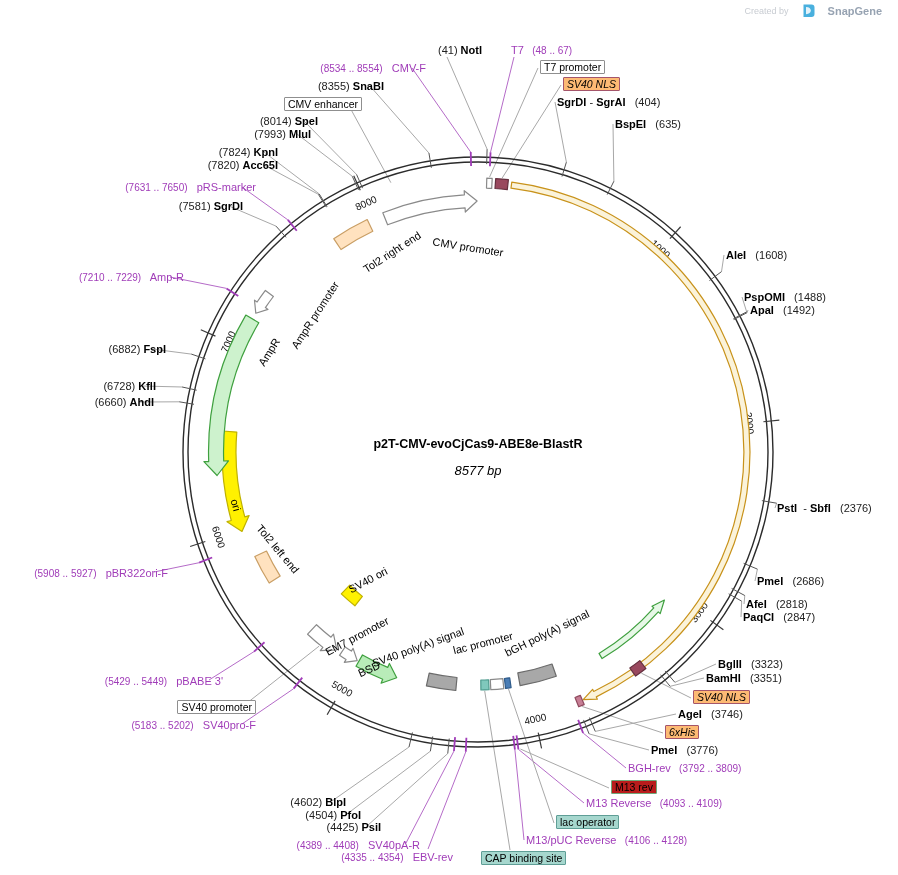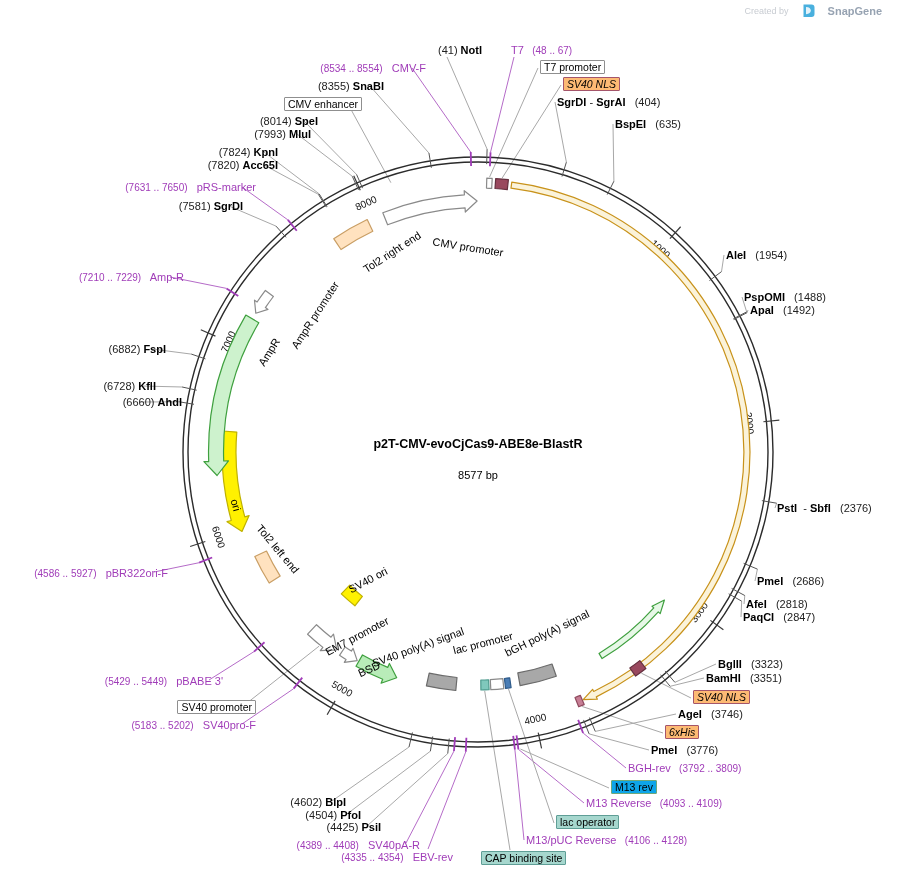--- a/index.html
+++ b/index.html
@@ -10,25 +10,25 @@
   .map-label{position:absolute;white-space:pre;font-size:11px;line-height:13px;color:#111;pointer-events:auto;}
   .map-label .enz{font-weight:700;color:#000;}
   .map-label .pos{color:#222;}
   .map-label .primer{color:#A03CB8;}
   .map-label .range{color:#A03CB8;font-size:10px;}
   .map-label .plain{color:#000;}
   .box-plain,.box-pink,.box-teal,.box-green{font-size:10.5px;line-height:12px;padding:0 3px;
     border:1px solid #8f8f8f;background:#fff;border-radius:1px;}
   .box-pink{background:#fdba74;border-color:#A4556B;font-style:italic;}
   .box-teal{background:#A6D7CE;border-color:#5F9E96;}
-  .box-green{background:#0ea5e9;border-color:#6FA87A;}
+  .box-green{background:#b91c1c;border-color:#6FA87A;}
   .feat-label{position:absolute;font-size:11px;color:#000;white-space:pre;pointer-events:auto;}
   #center{position:absolute;left:478px;top:437px;transform:translateX(-50%);text-align:center;}
   #ptitle{font-size:12.5px;font-weight:700;color:#000;white-space:nowrap;}
-  #psize{font-size:11px;color:#000;margin-top:18px;}
+  #psize{font-size:13px;color:#000;margin-top:12px;font-style:italic;}
   #watermark{position:absolute;top:4px;right:16px;display:flex;align-items:center;gap:13px;}
   #wm-created{font-size:9px;color:#C8CCD2;}
   #wm-brand{font-size:11px;color:#97A3B2;font-weight:700;}
   .logo{width:13px;height:14px;display:inline-block;}
 </style>
 </head>
 <body>
 
 <svg id="map-svg" width="898" height="875">
     <line x1="447" y1="57" x2="487.1" y2="149.1" stroke="#A8A8A8" stroke-width="1"></line>
@@ -156,21 +156,21 @@
     <line x1="296.7432500728668" y1="230.77163245674686" x2="287.87054203447565" y2="219.94227180777642" stroke="#A03CB8" stroke-width="1.8"></line>
     <line x1="471.08675211357837" y1="166.08356639804543" x2="470.7483413778794" y2="152.08765706088684" stroke="#A03CB8" stroke-width="1.8"></line>
   </svg>
 <div id="labels">
     <div class="map-label" style="right: 432px; top: 44px;"><span class="pos">(41) </span><span class="enz">NotI</span></div>
     <div class="map-label" style="left: 511px; top: 44px;"><span class="primer">T7</span><span class="range">   (48 .. 67)</span></div>
     <div class="map-label box-plain" style="left: 540px; top: 60px;"><span class="plain">T7 promoter</span></div>
     <div class="map-label box-pink" style="left: 563px; top: 77px;"><span class="plain">SV40 NLS</span></div>
     <div class="map-label" style="left: 557px; top: 96px;"><span class="enz">SgrDI</span><span class="pos"> - </span><span class="enz">SgrAI</span><span class="pos">   (404)</span></div>
     <div class="map-label" style="left: 615px; top: 118px;"><span class="enz">BspEI</span><span class="pos">   (635)</span></div>
-    <div class="map-label" style="left: 726px; top: 249px;"><span class="enz">AleI</span><span class="pos">   (1954)</span></div>
+    <div class="map-label" style="left: 726px; top: 249px;"><span class="enz">AleI</span><span class="pos">   (1608)</span></div>
     <div class="map-label" style="left: 744px; top: 291px;"><span class="enz">PspOMI</span><span class="pos">   (1488)</span></div>
     <div class="map-label" style="left: 750px; top: 304px;"><span class="enz">ApaI</span><span class="pos">   (1492)</span></div>
     <div class="map-label" style="left: 777px; top: 502px;"><span class="enz">PstI</span><span class="pos">  - </span><span class="enz">SbfI</span><span class="pos">   (2376)</span></div>
     <div class="map-label" style="left: 757px; top: 575px;"><span class="enz">PmeI</span><span class="pos">   (2686)</span></div>
     <div class="map-label" style="left: 746px; top: 598px;"><span class="enz">AfeI</span><span class="pos">   (2818)</span></div>
     <div class="map-label" style="left: 743px; top: 611px;"><span class="enz">PaqCI</span><span class="pos">   (2847)</span></div>
     <div class="map-label" style="left: 718px; top: 658px;"><span class="enz">BglII</span><span class="pos">   (3323)</span></div>
     <div class="map-label" style="left: 706px; top: 672px;"><span class="enz">BamHI</span><span class="pos">   (3351)</span></div>
     <div class="map-label box-pink" style="left: 693px; top: 690px;"><span class="plain">SV40 NLS</span></div>
     <div class="map-label" style="left: 678px; top: 708px;"><span class="enz">AgeI</span><span class="pos">   (3746)</span></div>
@@ -183,22 +183,22 @@
     <div class="map-label" style="left: 526px; top: 834px;"><span class="primer">M13/pUC Reverse</span><span class="range">   (4106 .. 4128)</span></div>
     <div class="map-label box-teal" style="left: 481px; top: 851px;"><span class="plain">CAP binding site</span></div>
     <div class="map-label" style="right: 461px; top: 851px;"><span class="range">(4335 .. 4354)</span><span class="primer">   EBV-rev</span></div>
     <div class="map-label" style="right: 494px; top: 839px;"><span class="range">(4389 .. 4408)</span><span class="primer">   SV40pA-R</span></div>
     <div class="map-label" style="right: 533px; top: 821px;"><span class="pos">(4425) </span><span class="enz">PsiI</span></div>
     <div class="map-label" style="right: 553px; top: 809px;"><span class="pos">(4504) </span><span class="enz">PfoI</span></div>
     <div class="map-label" style="right: 568px; top: 796px;"><span class="pos">(4602) </span><span class="enz">BlpI</span></div>
     <div class="map-label" style="right: 658px; top: 719px; margin-left: 40px;"><span class="range">(5183 .. 5202)</span><span class="primer">   SV40pro-F</span></div>
     <div class="map-label box-plain" style="right: 658px; top: 700px;"><span class="plain">SV40 promoter</span></div>
     <div class="map-label" style="right: 691px; top: 675px;"><span class="range">(5429 .. 5449)</span><span class="primer">   pBABE 3'</span></div>
-    <div class="map-label" style="right: 746px; top: 567px;"><span class="range">(4586 .. 5927)</span><span class="primer">   pBR322ori-F</span></div>
-    <div class="map-label" style="right: 732px; top: 396px; margin-left: 16px;"><span class="pos">(6660) </span><span class="enz">AhdI</span></div>
+    <div class="map-label" style="right: 746px; top: 567px;"><span class="range">(5908 .. 5927)</span><span class="primer">   pBR322ori-F</span></div>
+    <div class="map-label" style="right: 760px; top: 396px; margin-left: 16px;"><span class="pos">(6660) </span><span class="enz">AhdI</span></div>
     <div class="map-label" style="right: 758px; top: 380px;"><span class="pos">(6728) </span><span class="enz">KflI</span></div>
     <div class="map-label" style="right: 748px; top: 343px;"><span class="pos">(6882) </span><span class="enz">FspI</span></div>
     <div class="map-label" style="right: 730px; top: 271px;"><span class="range">(7210 .. 7229)</span><span class="primer">   Amp-R</span></div>
     <div class="map-label" style="right: 671px; top: 200px;"><span class="pos">(7581) </span><span class="enz">SgrDI</span></div>
     <div class="map-label" style="right: 658px; top: 181px;"><span class="range">(7631 .. 7650)</span><span class="primer">   pRS-marker</span></div>
     <div class="map-label" style="right: 636px; top: 159px;"><span class="pos">(7820) </span><span class="enz">Acc65I</span></div>
     <div class="map-label" style="right: 636px; top: 146px;"><span class="pos">(7824) </span><span class="enz">KpnI</span></div>
     <div class="map-label" style="right: 603px; top: 128px;"><span class="pos">(7993) </span><span class="enz">MluI</span></div>
     <div class="map-label" style="right: 596px; top: 115px;"><span class="pos">(8014) </span><span class="enz">SpeI</span></div>
     <div class="map-label box-plain" style="right: 552px; top: 97px;"><span class="plain">CMV enhancer</span></div>

